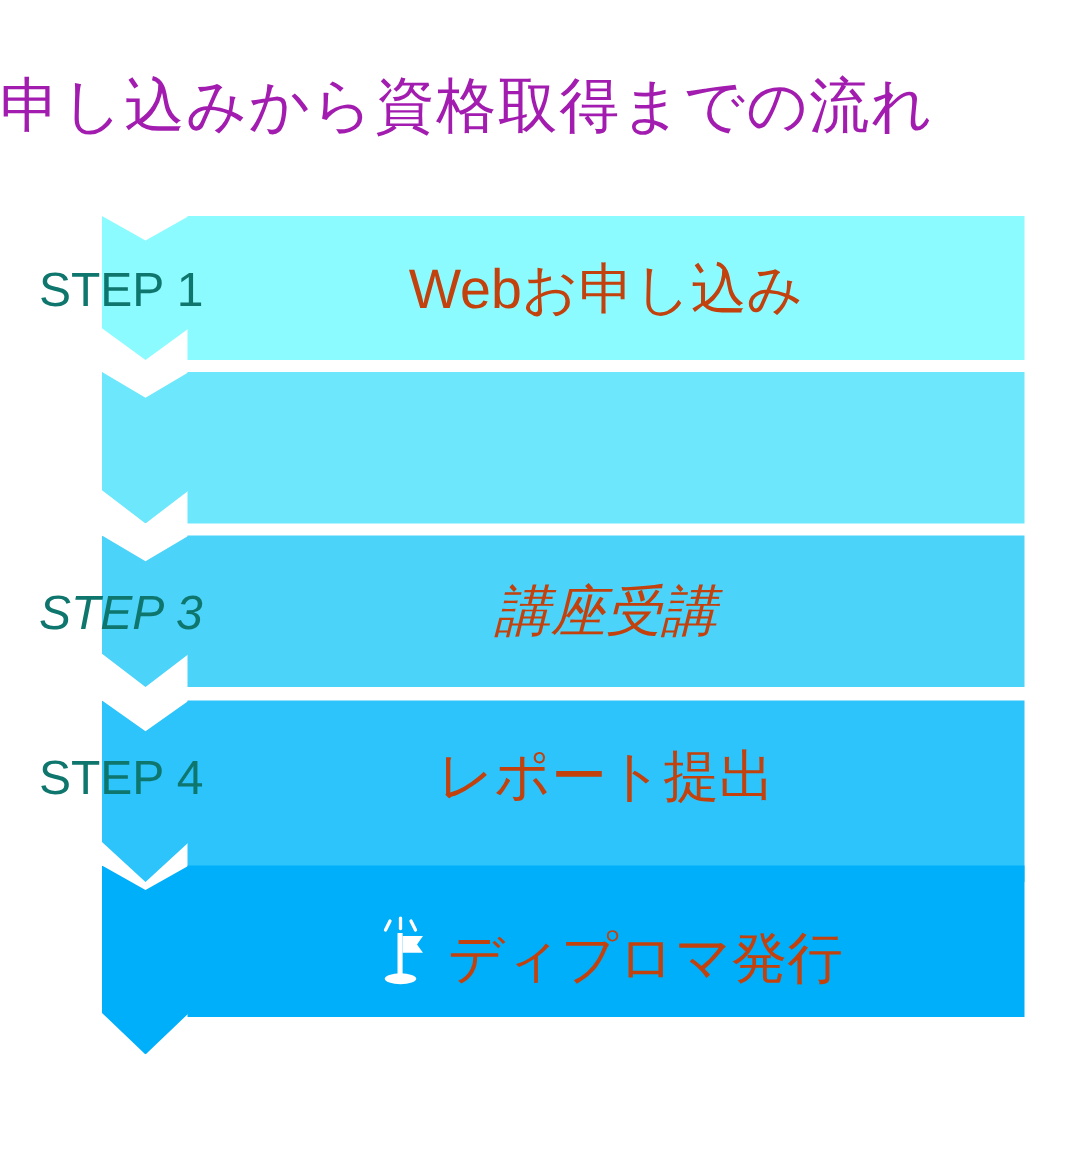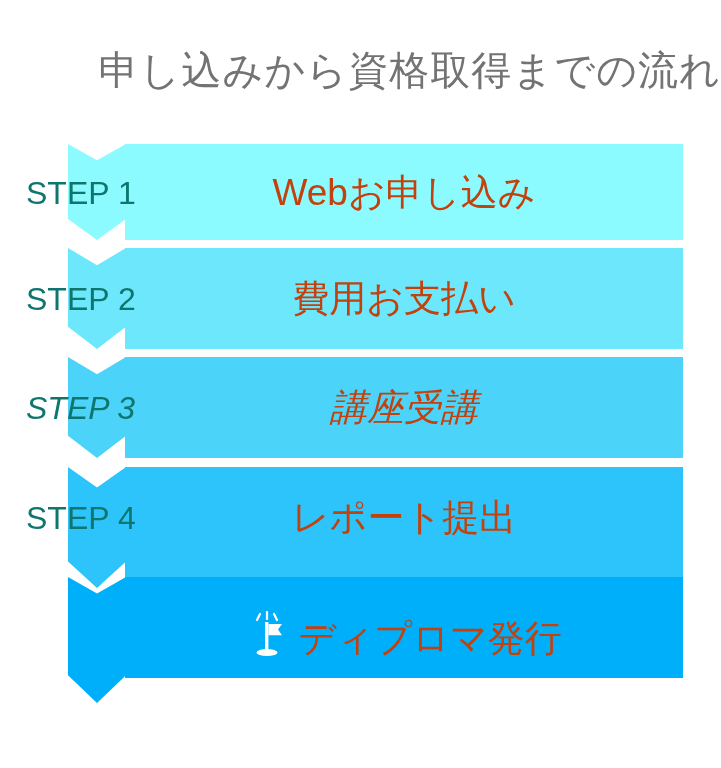--- a/index.html
+++ b/index.html
@@ -13,26 +13,26 @@
     position: relative;
     font-family: "Liberation Sans", "DejaVu Sans", sans-serif;
     overflow: hidden;
   }
 
   #flow-title {
     position: absolute;
     left: 0;
     top: 46px;
     width: 721px;
-    text-align: right;
+    text-align: left;
     font-family: "Liberation Serif", "DejaVu Serif", serif;
     font-size: 40px;
     line-height: 50px;
     letter-spacing: 1px;
-    color: #737373;
+    color: #a21caf;
     white-space: nowrap;
   }
 
   #steps-area {
     position: absolute;
     left: 0;
     top: 0;
     width: 721px;
     height: 768px;
   }
@@ -121,22 +121,20 @@
   <div class="step-row" id="row-1">
     <div class="step-bar" style="background-color: rgb(140, 251, 255);"></div>
     <div class="step-chev" style="background-color: rgb(140, 251, 255);"></div>
     <div class="step-label">STEP 1</div>
     <div class="step-text">Webお申し込み</div>
   </div>
 
   <div class="step-row" id="row-2">
     <div class="step-bar" style="background-color: rgb(108, 231, 251);"></div>
     <div class="step-chev" style="background-color: rgb(108, 231, 251);"></div>
-    <div class="step-label">STEP 2</div>
-    <div class="step-text">費用お支払い</div>
   </div>
 
   <div class="step-row" id="row-3">
     <div class="step-bar" style="background-color: rgb(75, 211, 249);"></div>
     <div class="step-chev" style="background-color: rgb(75, 211, 249);"></div>
     <div class="step-label">STEP 3</div>
     <div class="step-text">講座受講</div>
   </div>
 
   <div class="step-row" id="row-4">

